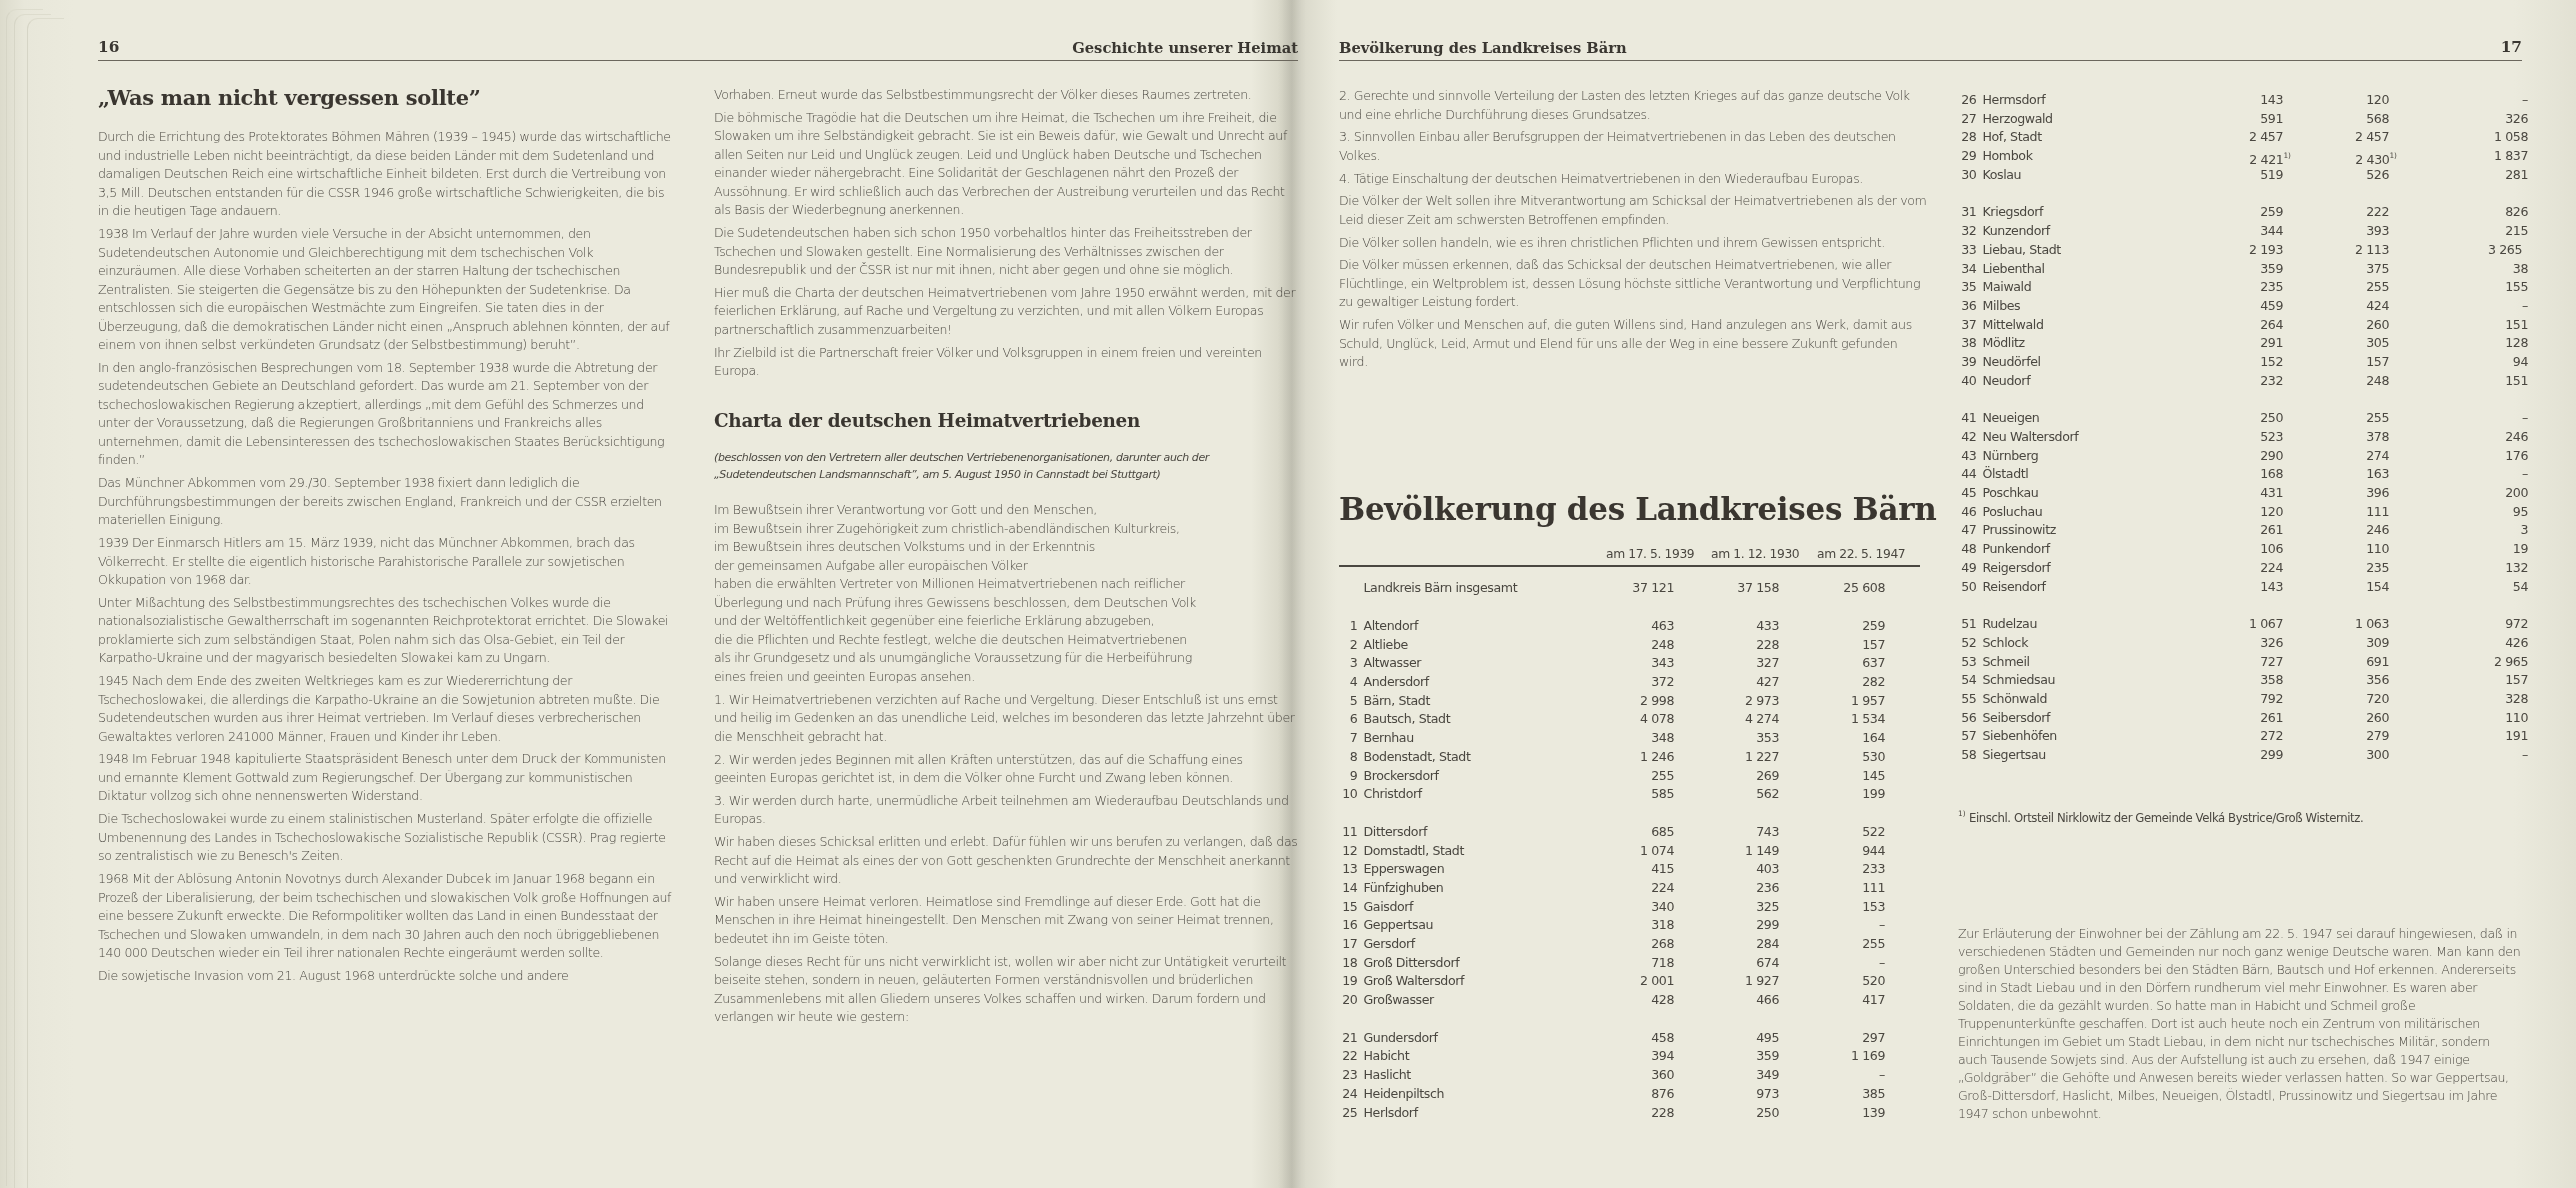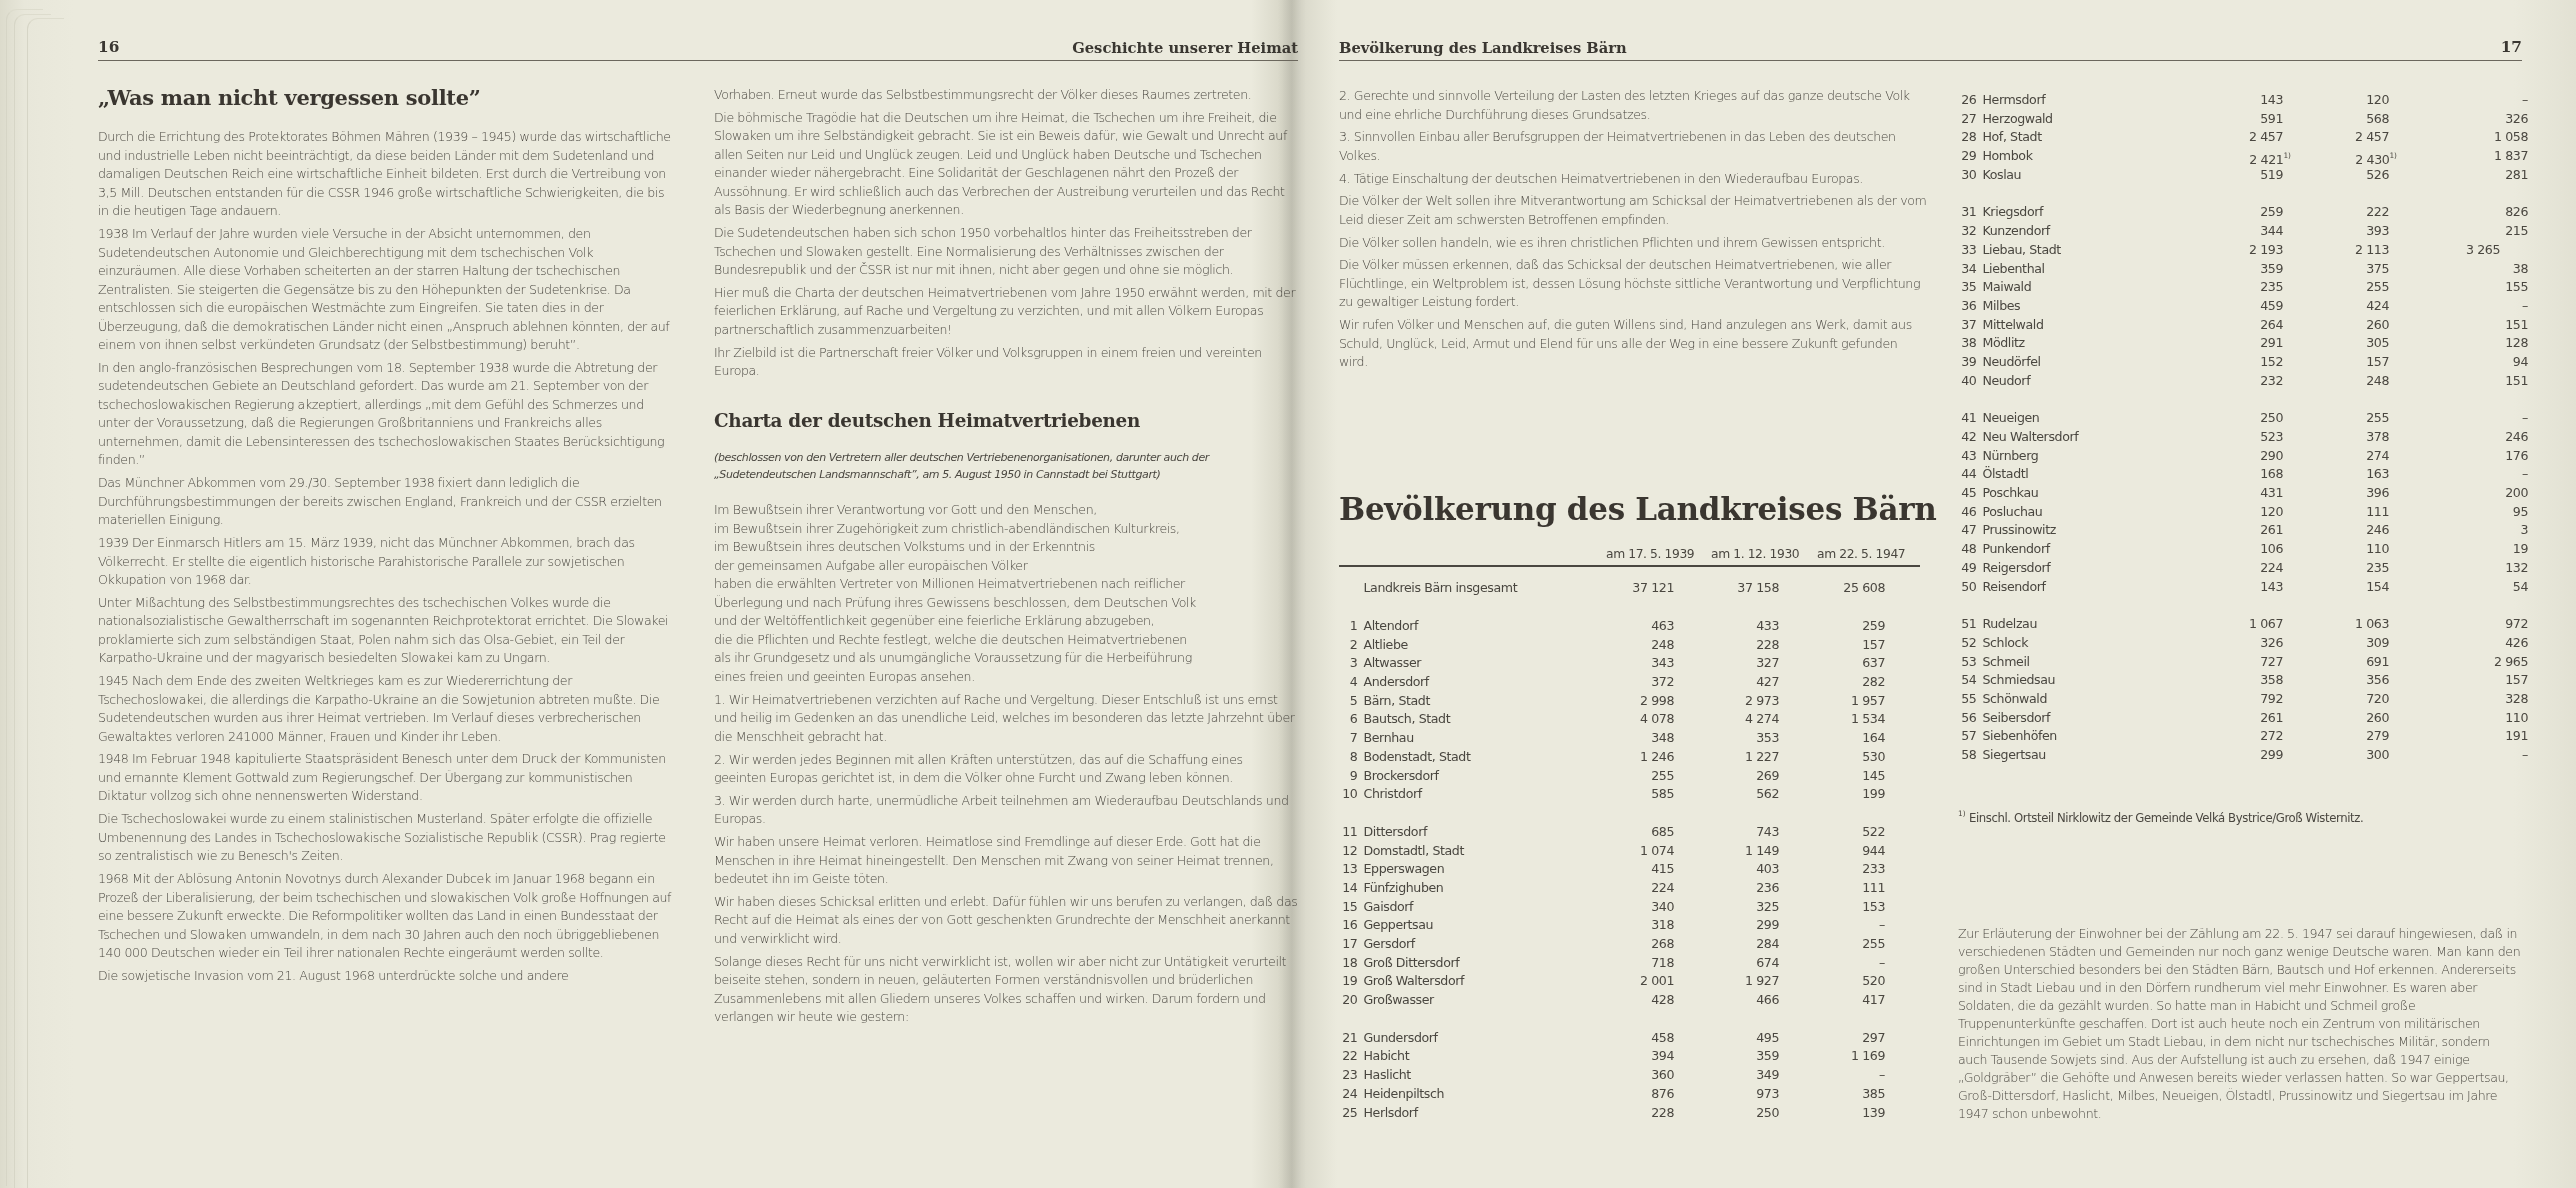--- a/index.html
+++ b/index.html
@@ -139,22 +139,22 @@
           <div class="p">Überlegung und nach Prüfung ihres Gewissens beschlossen, dem Deutschen Volk</div>
           <div class="p">und der Weltöffentlichkeit gegenüber eine feierliche Erklärung abzugeben,</div>
           <div class="p">die die Pflichten und Rechte festlegt, welche die deutschen Heimatvertriebenen</div>
           <div class="p">als ihr Grundgesetz und als unumgängliche Voraussetzung für die Herbeiführung</div>
           <div class="p">eines freien und geeinten Europas ansehen.</div>
         </div>
       <div id="col2-bottom">
           <div class="p">1. Wir Heimatvertriebenen verzichten auf Rache und Vergeltung. Dieser Entschluß ist uns ernst und heilig im Gedenken an das unendliche Leid, welches im besonderen das letzte Jahrzehnt über die Menschheit gebracht hat.</div>
           <div class="p">2. Wir werden jedes Beginnen mit allen Kräften unterstützen, das auf die Schaffung eines geeinten Europas gerichtet ist, in dem die Völker ohne Furcht und Zwang leben können.</div>
           <div class="p">3. Wir werden durch harte, unermüdliche Arbeit teilnehmen am Wiederaufbau Deutschlands und Europas.</div>
+          <div class="p">Wir haben dieses Schicksal erlitten und erlebt. Dafür fühlen wir uns berufen zu verlangen, daß das Recht auf die Heimat als eines der von Gott geschenkten Grundrechte der Menschheit anerkannt und verwirklicht wird.</div>
           <div class="p">Wir haben unsere Heimat verloren. Heimatlose sind Fremdlinge auf dieser Erde. Gott hat die Menschen in ihre Heimat hineingestellt. Den Menschen mit Zwang von seiner Heimat trennen, bedeutet ihn im Geiste töten.</div>
-          <div class="p">Wir haben dieses Schicksal erlitten und erlebt. Dafür fühlen wir uns berufen zu verlangen, daß das Recht auf die Heimat als eines der von Gott geschenkten Grundrechte der Menschheit anerkannt und verwirklicht wird.</div>
           <div class="p">Solange dieses Recht für uns nicht verwirklicht ist, wollen wir aber nicht zur Untätigkeit verurteilt beiseite stehen, sondern in neuen, geläuterten Formen verständnisvollen und brüderlichen Zusammenlebens mit allen Gliedern unseres Volkes schaffen und wirken. Darum fordern und verlangen wir heute wie gestern:</div>
         </div>
     </div>
   </div>
 
   <div class="page right">
     <div class="running-head">
       <span class="title">Bevölkerung des Landkreises Bärn</span>
       <span class="pnum">17</span>
     </div>
@@ -415,21 +415,21 @@
           <span class="name" style="left: 24.5px;"><span style="position: static;">Kunzendorf</span></span>
           <span class="v1" style="left: 239px;"><span style="position: static;">344</span></span>
           <span class="v2" style="left: 345px;"><span style="position: static;">393</span></span>
           <span class="v3" style="left: 484px;"><span style="position: static;">215</span></span>
         </div>
         <div class="trow">
           <span class="num"><span style="position: static;">33</span></span>
           <span class="name" style="left: 24.5px;"><span style="position: static;">Liebau, Stadt</span></span>
           <span class="v1" style="left: 239px;"><span style="position: static;">2 193</span></span>
           <span class="v2" style="left: 345px;"><span style="position: static;">2 113</span></span>
-          <span class="v3" style="left: 456px;"><span style="position: static;">3 265</span></span>
+          <span class="v3" style="left: 504px; text-align: center;"><span style="position: static;">3 265</span></span>
         </div>
         <div class="trow">
           <span class="num"><span style="position: static;">34</span></span>
           <span class="name" style="left: 24.5px;"><span style="position: static;">Liebenthal</span></span>
           <span class="v1" style="left: 239px;"><span style="position: static;">359</span></span>
           <span class="v2" style="left: 345px;"><span style="position: static;">375</span></span>
           <span class="v3" style="left: 484px;"><span style="position: static;">38</span></span>
         </div>
         <div class="trow">
           <span class="num"><span style="position: static;">35</span></span>

